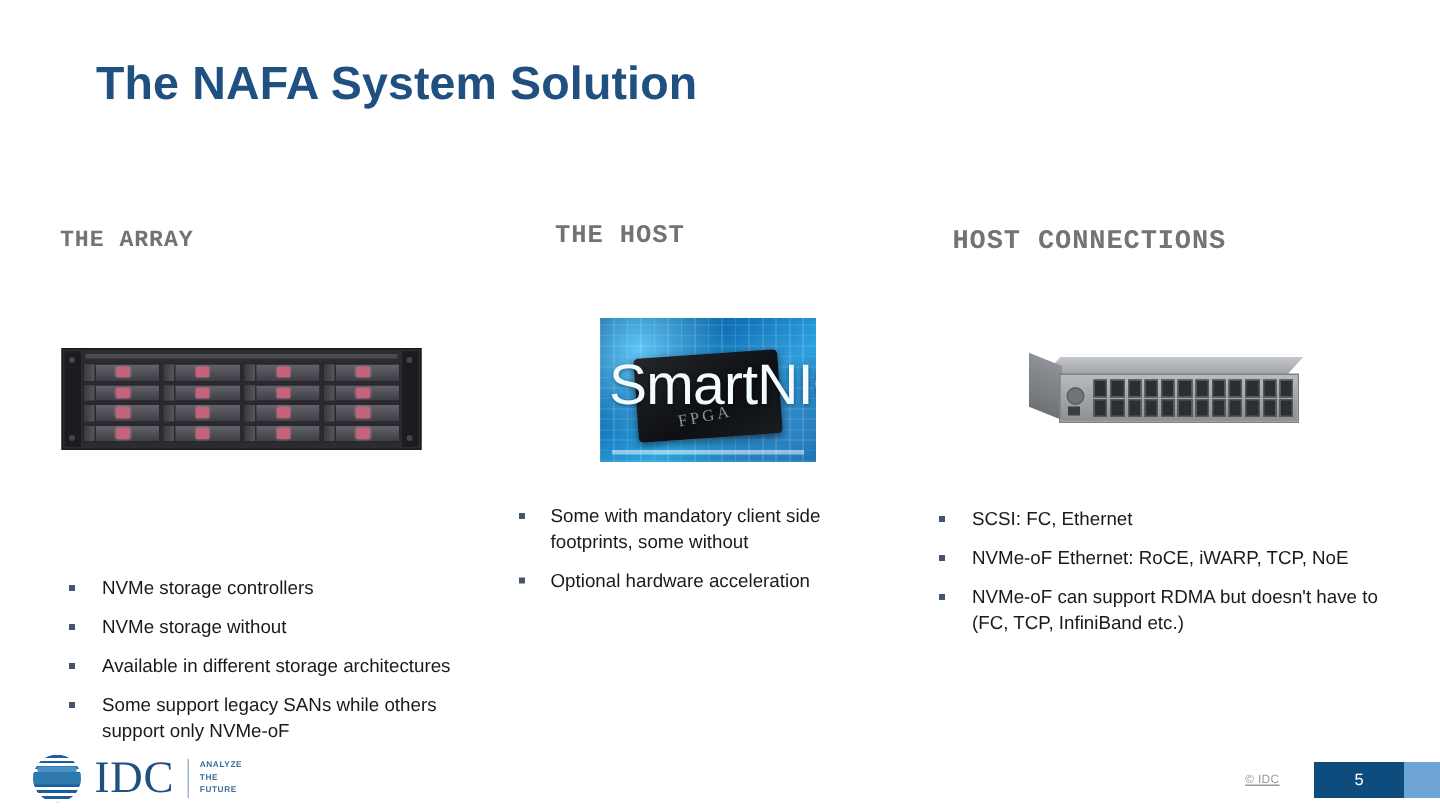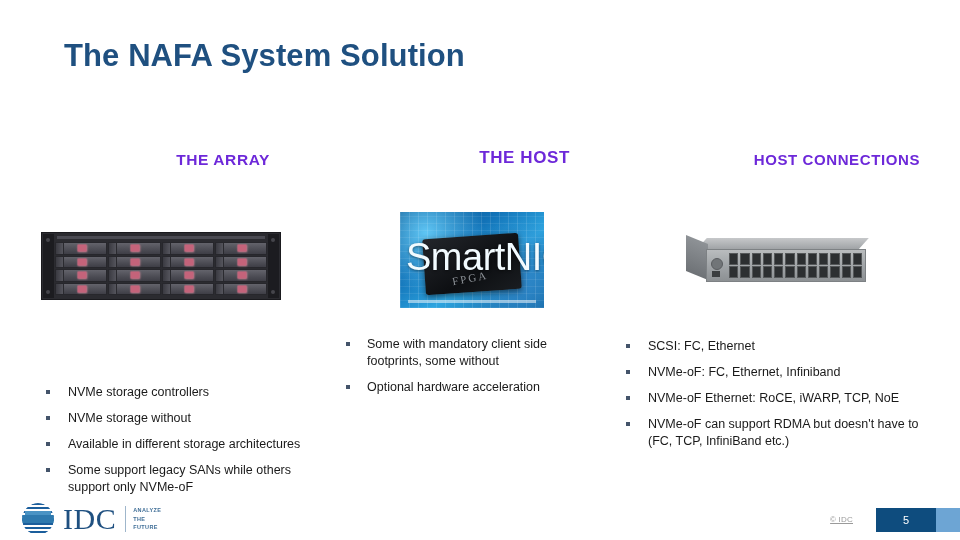--- a/index.html
+++ b/index.html
@@ -25,29 +25,30 @@
     font-weight: bold;
     color: #1F5080;
     letter-spacing: 0.1px;
     white-space: nowrap;
   }
 
   
   .col-head {
     position: absolute;
     font-weight: bold;
-    color: #6d28d9;
-    text-align: right;
+    color: #737373;
+    text-align: left;
     letter-spacing: 0.6px;
     font-stretch: condensed;
     white-space: nowrap;
+    font-family: Liberation Mono, monospace;
   }
   .col-head.h1 { left: 40px;  top: 151px; width: 230px; font-size: 15.5px; }
   .col-head.h2 { left: 370px; top: 148px; width: 200px; font-size: 17px; }
-  .col-head.h3 { left: 620px; top: 151px; width: 300px; font-size: 15px; }
+  .col-head.h3 { left: 635px; top: 151px; width: 300px; font-size: 18px; }
 
   
   .img-wrap { position: absolute; }
 
   
   #array-image {
     left: 41px;
     top: 232px;
     width: 240px;
     height: 68px;
@@ -486,21 +487,20 @@
   <div class="bullet">Some support legacy SANs while others support only NVMe-oF</div>
 </div>
 
 <div class="bullets c2">
   <div class="bullet">Some with mandatory client side footprints, some without</div>
   <div class="bullet">Optional hardware acceleration</div>
 </div>
 
 <div class="bullets c3">
   <div class="bullet">SCSI:  FC, Ethernet</div>
-  <div class="bullet">NVMe-oF:  FC, Ethernet, Infiniband</div>
   <div class="bullet">NVMe-oF Ethernet:  RoCE, iWARP, TCP, NoE</div>
   <div class="bullet">NVMe-oF can support RDMA but doesn't have to (FC, TCP, InfiniBand etc.)</div>
 </div>
 
 <div id="idc-logo">
   <div class="globe">
     <div class="stripes"></div>
     <div class="band2"></div>
     <div class="band"></div>
   </div>

